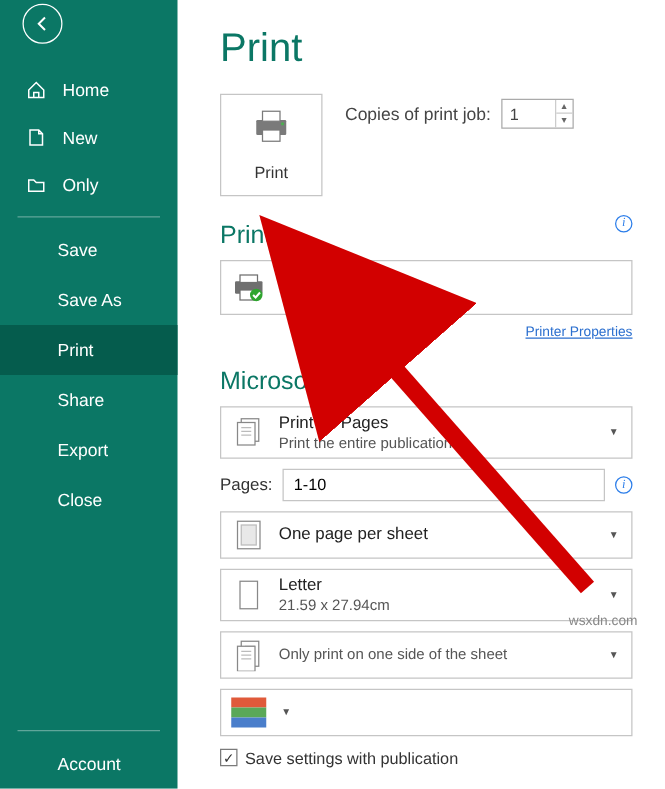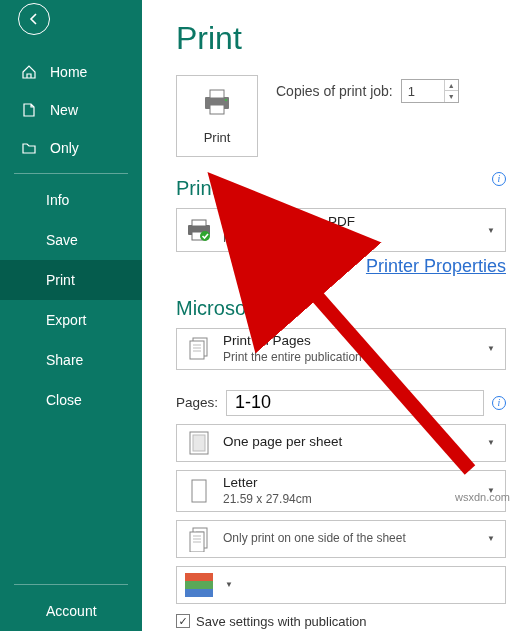--- a/index.html
+++ b/index.html
@@ -191,37 +191,37 @@
       color: #555;
       padding: 0 2px;
     }
     .link-row {
       text-align: right;
       margin-top: 4px;
     }
     .link {
       color: #2b6fcf;
       text-decoration: underline;
-      font-size: 18px;
+      font-size: 11px;
       cursor: pointer;
     }
     .pages-row {
       display: flex;
       align-items: center;
       gap: 8px;
-      margin-top: 20px;
+      margin-top: 8px;
       font-size: 13.5px;
     }
     .pages-row label { color: #333; }
     .pages-input {
       flex: 1;
       border: 1px solid #c5c5c5;
       height: 26px;
       padding: 0 8px;
-      font-size: 18px;
+      font-size: 13px;
     }
     .pages-info {
       width: 14px;
       height: 14px;
       border: 1.2px solid #2b7de9;
       border-radius: 50%;
       color: #2b7de9;
       font-size: 10px;
       font-style: italic;
       text-align: center;
@@ -301,25 +301,25 @@
     <span class="nav-icon">
       <svg width="16" height="16" viewBox="0 0 16 16">
           <path d="M2 4 H6 L8 6 H14 V13 H2 Z" stroke="#fff" stroke-width="1.2" fill="none"></path>
         </svg>
     </span>
     <span>Only</span>
   </div>
 
   <div class="divider"></div>
 
-  <div class="sub-item"><span>Info</span></div>
   <div class="sub-item"><span>Save</span></div>
+  <div class="sub-item"><span>Save As</span></div>
   <div class="sub-item selected"><span>Print</span></div>
+  <div class="sub-item"><span>Share</span></div>
   <div class="sub-item"><span>Export</span></div>
-  <div class="sub-item"><span>Share</span></div>
   <div class="sub-item"><span>Close</span></div>
 
   <div class="divider" style="margin-top:auto;"></div>
   <div class="sub-item"><span>Account</span></div>
 </div>
 
 <div class="main">
   <div class="page-title">Print</div>
 
   <div class="top-row">
@@ -355,24 +355,20 @@
   <div class="dd tall">
     <span class="dd-icon">
       <svg width="28" height="24" viewBox="0 0 28 24">
         <rect x="3" y="7" width="22" height="10" rx="1" fill="#6f6f6f"></rect>
         <rect x="7" y="2" width="14" height="6" fill="#fff" stroke="#6f6f6f"></rect>
         <rect x="7" y="14" width="14" height="8" fill="#fff" stroke="#6f6f6f"></rect>
         <circle cx="20" cy="18" r="5" fill="#2fa52f"></circle>
         <path d="M17.5 18 L19.5 20 L23 16" stroke="#fff" stroke-width="1.6" fill="none"></path>
       </svg>
     </span>
-    <div class="dd-text">
-      <span class="dd-line1">Microsoft Print to PDF</span>
-      <span class="dd-line2">Ready</span>
-    </div>
     <span class="dd-caret">▼</span>
   </div>
 
   <div class="link-row">
     <span class="link">Printer Properties</span>
   </div>
 
   <div class="section-title">Microsoft</div>
 
   <div class="dd">

